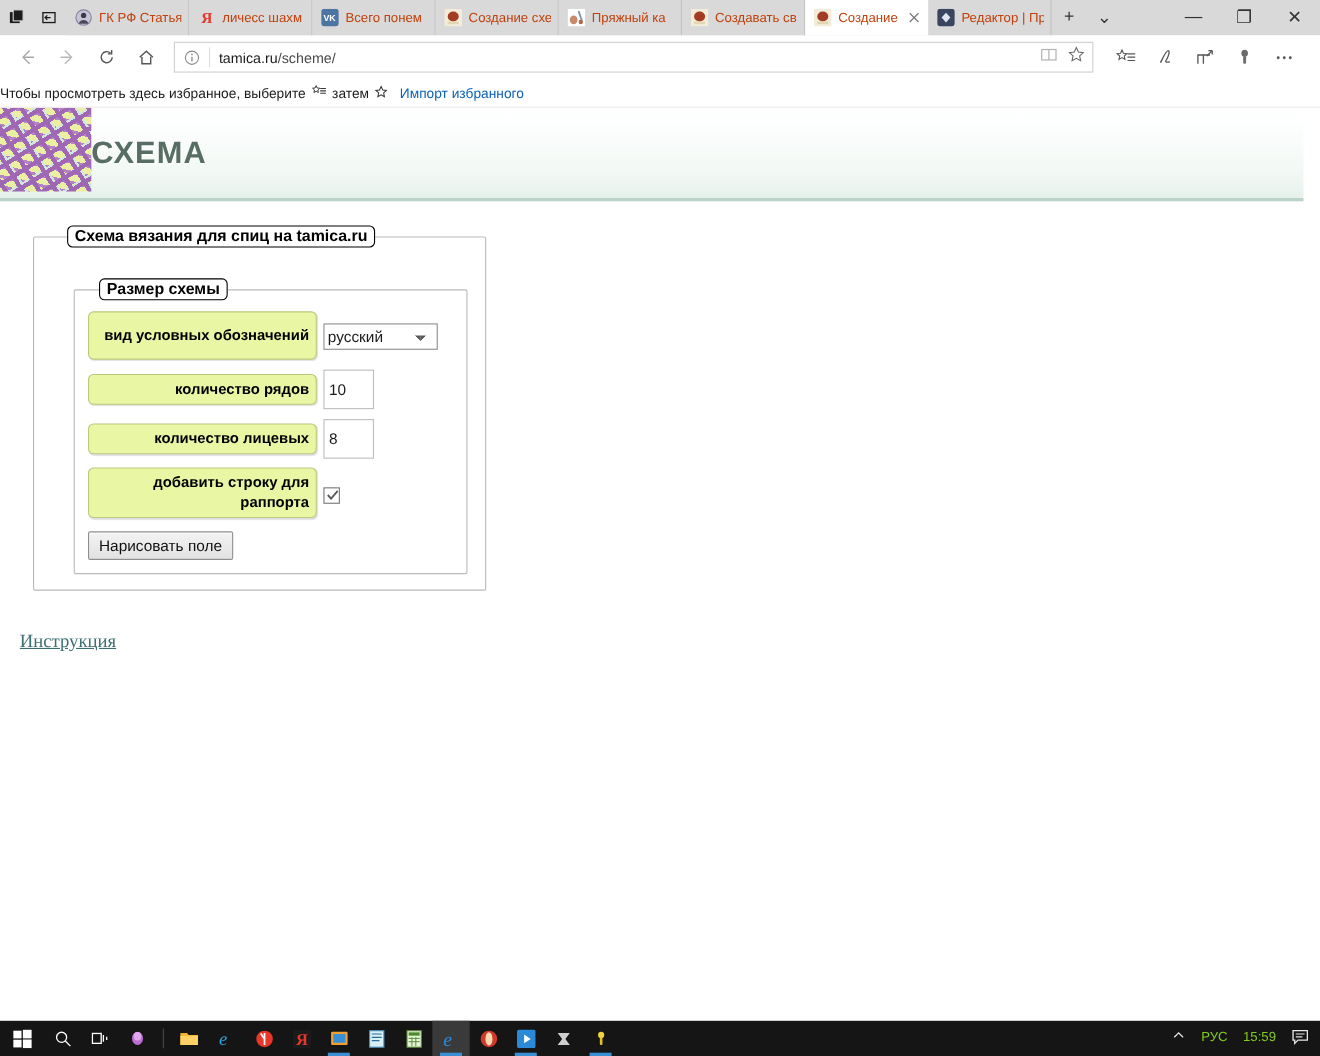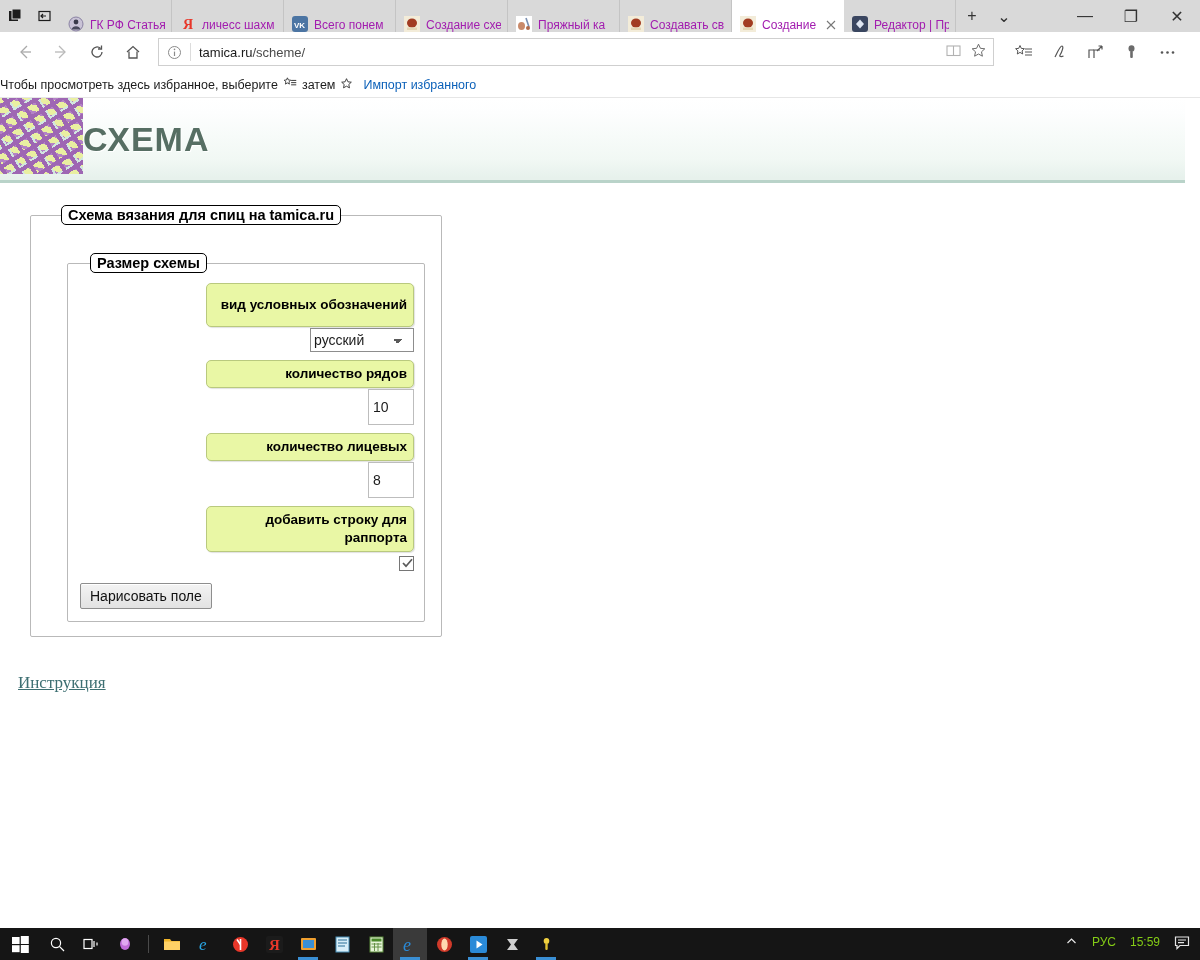--- a/index.html
+++ b/index.html
@@ -20,23 +20,23 @@
   }
   .sys-btn {
     width: 30px; display:flex; align-items:center; justify-content:center;
     flex: 0 0 auto;
   }
   .sys-btn svg { display:block; }
 
   .tabs { display:flex; align-items:stretch; flex: 0 1 auto; min-width:0; }
   .tab {
     width: 112px; flex:0 0 112px;
-    display:flex; align-items:flex-end; gap:6px;
+    display:flex; align-items:center; gap:6px;
     padding: 0 6px 0 8px;
-    font-size: 12px; color:#a21caf;
+    font-size: 12px; color:#c2410c;
     position:relative;
     border-right: 1px solid #c4c4c4;
     overflow:hidden; white-space:nowrap;
     background:#d9d9d9;
   }
   .tab.active { background:#ffffff; border-right:none; }
   .tab .tab-title {
     overflow:hidden; text-overflow:clip; white-space:nowrap;
     flex:1 1 auto; min-width:0;
   }
@@ -103,21 +103,21 @@
     background-color:#eef0a8;
     background-image:
       repeating-linear-gradient(90deg, #9a5fb0 0 4px, transparent 4px 13px),
       repeating-linear-gradient(0deg, #9a5fb0 0 4px, transparent 4px 13px),
       repeating-linear-gradient(90deg, #cfe6de 0 6px, transparent 6px 26px),
       repeating-linear-gradient(0deg, #cfe6de 0 6px, transparent 6px 26px),
       repeating-linear-gradient(45deg, #b07cc4 0 3px, #e9ef9d 3px 9px);
     opacity:.95;
   }
   .site-title {
-    margin-left: 83px; font-size: 34px; font-weight:bold; letter-spacing:1px;
+    margin-left: 83px; font-size: 28px; font-weight:bold; letter-spacing:1px;
     color:#566e63; text-shadow: 1px 1px 0 #ffffff;
     font-family:"Liberation Sans", sans-serif;
   }
 
   .content { padding: 8px 0 0 16px; }
 
   fieldset.outer {
     width: 412px; border:1px solid #b9b9b9; border-radius:2px;
     margin:14px; padding: 12px 10px 14px 18px;
   }
@@ -129,21 +129,21 @@
   fieldset.inner {
     width: 358px; border:1px solid #b9b9b9; border-radius:2px;
     margin: 16px 0 0 18px; padding: 10px 10px 12px 12px;
   }
   fieldset.inner > legend {
     font-size: 14.5px; font-weight:bold; color:#000;
     border:1.5px solid #000; border-radius:5px; background:#fff;
     padding: 1px 6px; margin-left: 10px;
   }
 
-  .row { display:flex; align-items:flex-end; margin-bottom: 8px; flex-direction: column; }
+  .row { display:flex; align-items:center; margin-bottom: 8px; }
   .flabel {
     width: 208px; min-height: 26px;
     background: #e9f7a5; border:1px solid #b9c97e; border-radius:5px;
     color:#000; font-weight:bold; font-size:13.5px;
     text-align:right; padding: 4px 6px 4px 8px; line-height: 18px;
     box-shadow: 1px 1px 1px rgba(0,0,0,.12);
     display:flex; align-items:center; justify-content:flex-end;
   }
   .flabel.two { min-height: 44px; }
   .fctl { margin-left: 6px; display:flex; align-items:flex-start; padding-top:1px; }

